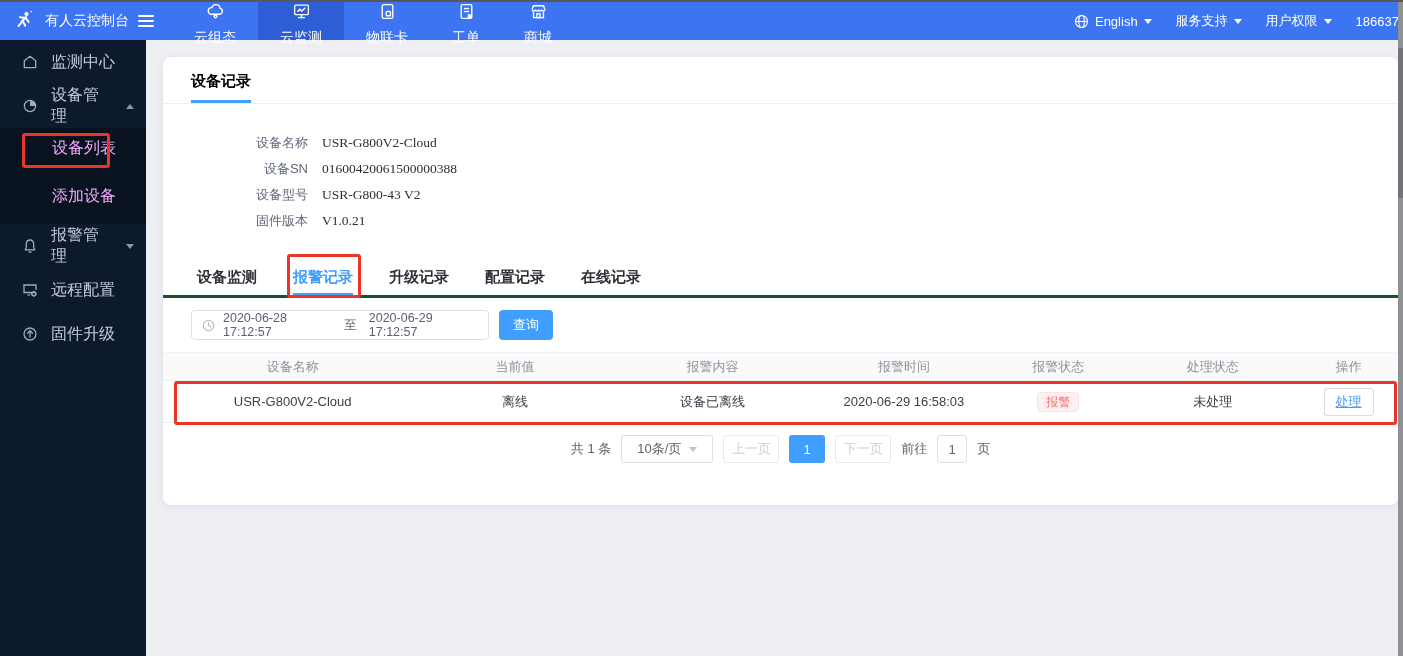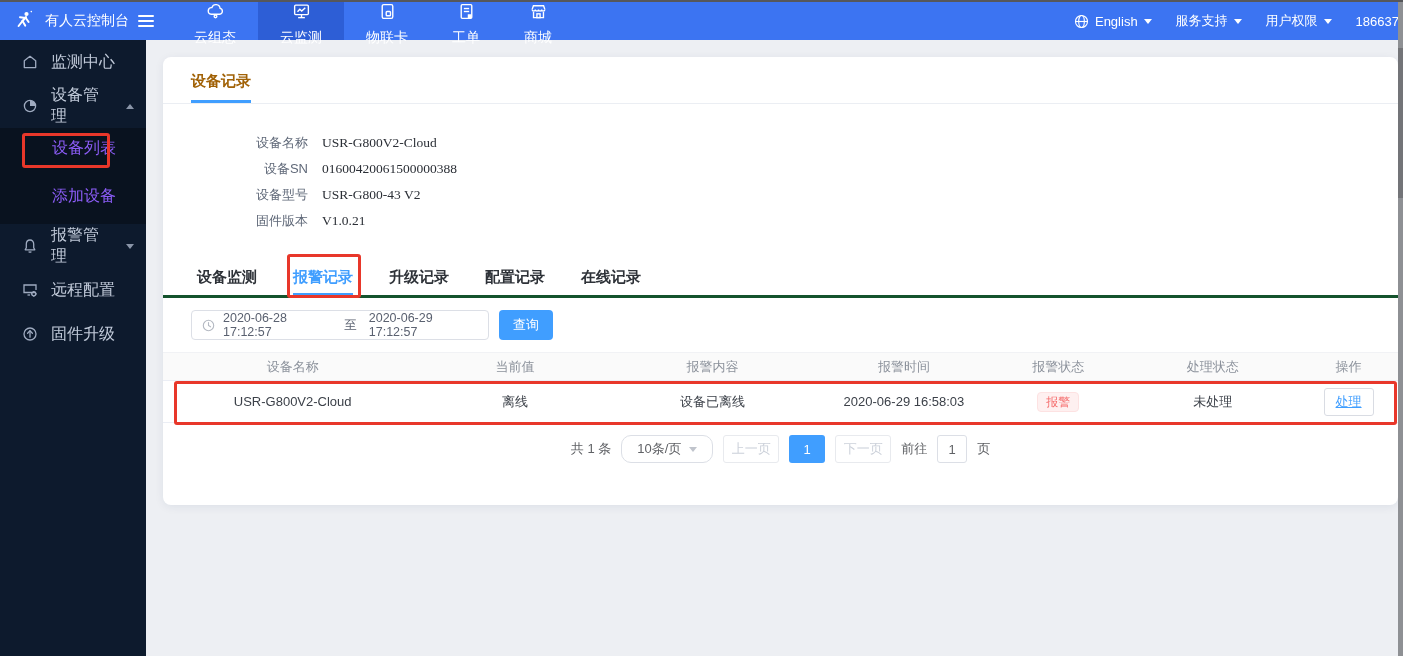--- a/index.html
+++ b/index.html
@@ -30,31 +30,31 @@
   .caret-down { width:0; height:0; border-left:4px solid transparent; border-right:4px solid transparent; border-top:5px solid #fff; display:inline-block; }
 
   
   .sidebar { position:absolute; top:40px; left:0; bottom:0; width:146px; background:#0d1a2d; color:#c2cbda; font-size:16px; z-index:40; }
   .side-item { height:44px; display:flex; align-items:center; gap:13px; padding:0 12px 0 22px; cursor:pointer; }
   .side-item .side-label { flex:1; }
   .side-icon { width:16px; height:16px; flex:none; color:#9fabc0; }
   .arrow-up { width:0; height:0; border-left:4px solid transparent; border-right:4px solid transparent; border-bottom:5px solid #8a95a8; }
   .arrow-dn { width:0; height:0; border-left:4px solid transparent; border-right:4px solid transparent; border-top:5px solid #8a95a8; }
   .submenu { background:#09121f; }
-  .submenu-item { height:48px; line-height:40px; padding-left:52px; cursor:pointer; color:#8b5cf6; }
+  .submenu-item { height:48px; line-height:40px; padding-left:52px; cursor:pointer; color:#f0abfc; }
 
   
   .card {
     position:absolute; left:163px; top:57px; width:1235px; height:448px;
     background:#fff; border-radius:8px; box-shadow:0 2px 10px rgba(20,40,80,.07);
   }
   .card-head { height:47px; border-bottom:1px solid #ebeef3; padding-left:28px; }
   .card-title {
     display:inline-block; height:46px; line-height:48px;
-    color:#a16207; font-size:15px; font-weight:bold;
+    color:#000000; font-size:15px; font-weight:bold;
     border-bottom:3px solid #409eff;
   }
   .info { padding-top:26px; font-size:13px; }
   .info-row { display:flex; line-height:26px; }
   .info-label { width:145px; text-align:right; color:#5f6878; flex:none; }
   .info-value { margin-left:14px; color:#2b2f36; font-family:"Liberation Serif","DejaVu Serif",serif; font-size:13.5px; }
 
   .record-tabs { margin-top:24px; height:40px; display:flex; gap:36px; padding-left:34px; border-bottom:3px solid #14532d;text-align:right; }
   .rtab { font-size:15px; font-weight:bold; color:#2e3238; line-height:38px; border-bottom:2px solid transparent; cursor:pointer; }
   .rtab.active { color:#409eff; border-bottom-color:#409eff; }
@@ -82,21 +82,21 @@
     display:inline-block; background:#fef0f0; border:1px solid #fde2e2; color:#f56c6c;
     font-size:12px; line-height:18px; padding:0 8px; border-radius:4px;
   }
   .handle-btn {
     display:inline-block; background:#fff; border:1px solid #d9dce3; border-radius:3px;
     color:#409eff; text-decoration:underline; font-size:13px; padding:4px 11px; cursor:pointer;
   }
 
   
   .pagination { margin-top:12px; display:flex; align-items:center; justify-content:center; gap:10px; font-size:13px; color:#606266; }
-  .pg-select { width:92px; height:28px; border:1px solid #dcdfe6; border-radius:10px; display:flex; align-items:center; justify-content:center; gap:8px; color:#606266; cursor:pointer; background:#fff; }
+  .pg-select { width:92px; height:28px; border:1px solid #dcdfe6; border-radius:3px; display:flex; align-items:center; justify-content:center; gap:8px; color:#606266; cursor:pointer; background:#fff; }
   .pg-select .caret { width:0; height:0; border-left:4px solid transparent; border-right:4px solid transparent; border-top:5px solid #c0c4cc; }
   .pg-btn { width:56px; height:28px; border:1px solid #e8eaee; border-radius:3px; background:#fff; color:#ccd1da; font-size:13px; display:flex; align-items:center; justify-content:center; cursor:default; }
   .pg-num { width:36px; height:28px; background:#409eff; color:#fff; border-radius:3px; display:flex; align-items:center; justify-content:center; cursor:pointer; }
   .goto-input { width:30px; height:28px; border:1px solid #dcdfe6; border-radius:3px; text-align:center; font-size:13px; color:#606266; font-family:inherit; }
 
   
   .annotation { position:absolute; border:3px solid #e8372a; border-radius:3px; z-index:80; pointer-events:none; }
   .anno-1 { left:22px; top:133px; width:88px; height:35px; }
   .anno-2 { left:287px; top:254px; width:74px; height:44px; }
   .anno-3 { left:174px; top:381px; width:1223px; height:44px; }

